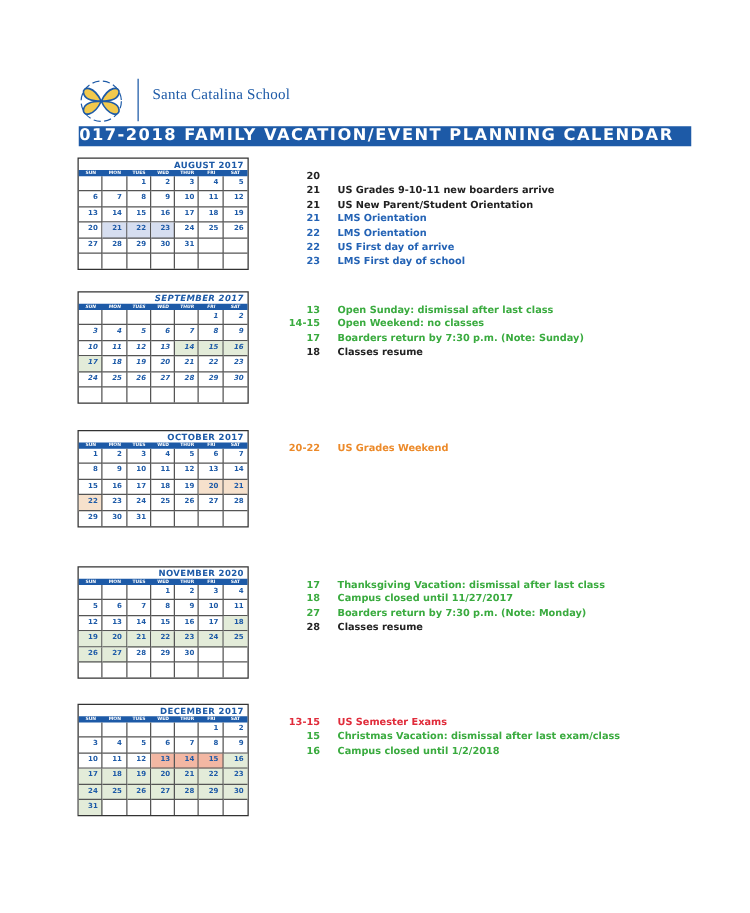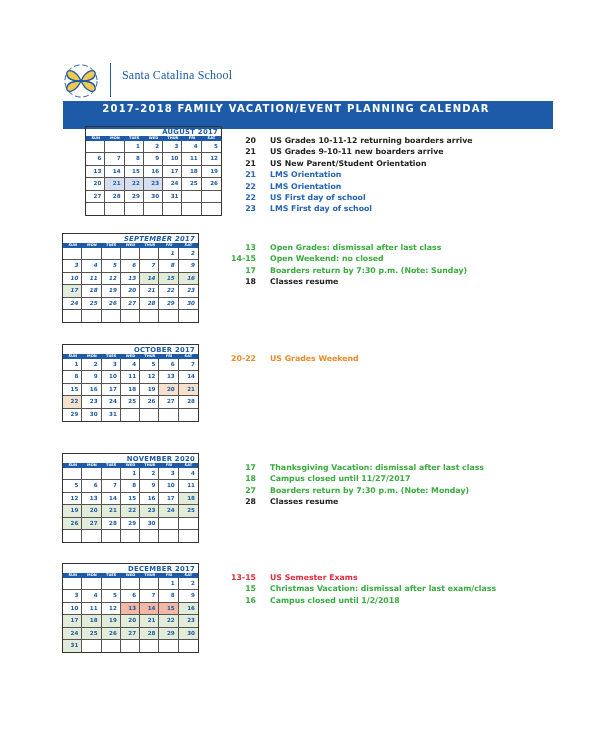--- a/index.html
+++ b/index.html
@@ -1,20 +1,20 @@
 <!DOCTYPE html>
 <html><head>
 <meta charset="utf-8">
 <style>
   html, body { margin:0; padding:0; background:#ffffff; }
   body { width:600px; height:730px; position:relative; overflow:hidden; font-family:"DejaVu Sans", sans-serif; }
   .logo { position:absolute; left:62px; top:63px; width:38px; height:36px; }
   .logo-divider { position:absolute; left:110px; top:63px; width:1px; height:34px; background:#1d5aa7; }
   .school-name { position:absolute; left:122px; top:68px; font-family:"Liberation Serif", serif; font-size:12px; color:#1d5aa7; letter-spacing:0.2px; }
-  .banner { position:absolute; left:63px; top:101px; width:490px; height:28px; background:#1d5aa7; color:#fff; font-family:"DejaVu Sans", sans-serif; font-weight:bold; font-size:10px; letter-spacing:1.2px; line-height:16px; text-align:center; }
+  .banner { position:absolute; left:63px; top:101px; width:490px; height:16px; background:#1d5aa7; color:#fff; font-family:"DejaVu Sans", sans-serif; font-weight:bold; font-size:13px; letter-spacing:1.2px; line-height:16px; text-align:center; }
   .banner span { position:relative; left:-12px; }
 
   .cal { position:absolute; left:62px; width:137px; border:1.5px solid #333; box-sizing:border-box; }
   .cal-title { height:9px; font-size:6.8px; font-weight:bold; color:#1d5aa7; text-align:right; padding-right:3px; line-height:10px; letter-spacing:0.3px; }
   .cal-head { display:grid; grid-template-columns:repeat(7,1fr); background:#1d5aa7; height:5px; }
   .cal-head div { color:#fff; font-size:3.6px; font-weight:bold; text-align:center; line-height:5px; }
   .cal-grid { display:grid; grid-template-columns:repeat(7,1fr); }
   .cell { height:12.4px; border-right:1px solid #555; border-bottom:1px solid #555; font-size:5.6px; font-weight:bold; color:#1d5aa7; text-align:right; padding-right:3px; line-height:10px; box-sizing:border-box; }
   .cell:nth-child(7n) { border-right:none; }
   .cal-grid .cell.lastrow { border-bottom:none; }
@@ -42,21 +42,21 @@
     <path d="M20 19 C26 6, 36 6, 35 12 C34 18, 26 19, 20 19 Z" fill="#f2c94c" stroke="#1d5aa7" stroke-width="1.4"></path>
     <path d="M20 19 C14 32, 4 32, 5 26 C6 20, 14 19, 20 19 Z" fill="#f2c94c" stroke="#1d5aa7" stroke-width="1.4"></path>
     <path d="M20 19 C26 32, 36 32, 35 26 C34 20, 26 19, 20 19 Z" fill="#f2c94c" stroke="#1d5aa7" stroke-width="1.4"></path>
   </svg>
 </div>
 <div class="logo-divider"></div>
 <div class="school-name">Santa Catalina School</div>
 <div class="banner"><span>2017-2018 FAMILY VACATION/EVENT PLANNING CALENDAR</span></div>
 
 <div id="calendars">
-    <div class="cal" style="top: 126px; margin-left: 23px;">
+    <div class="cal" style="top: 126px;">
       <div class="cal-title">AUGUST 2017</div>
       <div class="cal-head">
         <div>SUN</div>
         <div>MON</div>
         <div>TUES</div>
         <div>WED</div>
         <div>THUR</div>
         <div>FRI</div>
         <div>SAT</div>
       </div>
@@ -101,41 +101,40 @@
         <div class="cell lastrow"></div>
         <div class="cell lastrow"></div>
         <div class="cell lastrow"></div>
         <div class="cell lastrow"></div>
         <div class="cell lastrow"></div>
       </div>
     </div>
     <div class="events" style="top: 135px;">
       <div class="ev c-black">
         <span class="d">20</span>
-        <span>US Grades 10-11-12 returning boarders arrive</span>
       </div>
       <div class="ev c-black">
         <span class="d">21</span>
         <span>US Grades 9-10-11 new boarders arrive</span>
       </div>
       <div class="ev c-black">
         <span class="d">21</span>
         <span>US New Parent/Student Orientation</span>
       </div>
       <div class="ev c-blue">
         <span class="d">21</span>
         <span>LMS Orientation</span>
       </div>
       <div class="ev c-blue">
         <span class="d">22</span>
         <span>LMS Orientation</span>
       </div>
       <div class="ev c-blue">
         <span class="d">22</span>
-        <span>US First day of school</span>
+        <span>US First day of arrive</span>
       </div>
       <div class="ev c-blue">
         <span class="d">23</span>
         <span>LMS First day of school</span>
       </div>
     </div>
     <div class="cal" style="top: 233px; font-style: italic;">
       <div class="cal-title">SEPTEMBER 2017</div>
       <div class="cal-head">
         <div>SUN</div>
@@ -187,25 +186,25 @@
         <div class="cell lastrow"></div>
         <div class="cell lastrow"></div>
         <div class="cell lastrow"></div>
         <div class="cell lastrow"></div>
         <div class="cell lastrow"></div>
       </div>
     </div>
     <div class="events" style="top: 242px;">
       <div class="ev c-green">
         <span class="d">13</span>
-        <span>Open Grades: dismissal after last class</span>
+        <span>Open Sunday: dismissal after last class</span>
       </div>
       <div class="ev c-green">
         <span class="d">14-15</span>
-        <span>Open Weekend: no closed</span>
+        <span>Open Weekend: no classes</span>
       </div>
       <div class="ev c-green">
         <span class="d">17</span>
         <span>Boarders return by 7:30 p.m. (Note: Sunday)</span>
       </div>
       <div class="ev c-black">
         <span class="d">18</span>
         <span>Classes resume</span>
       </div>
     </div>

